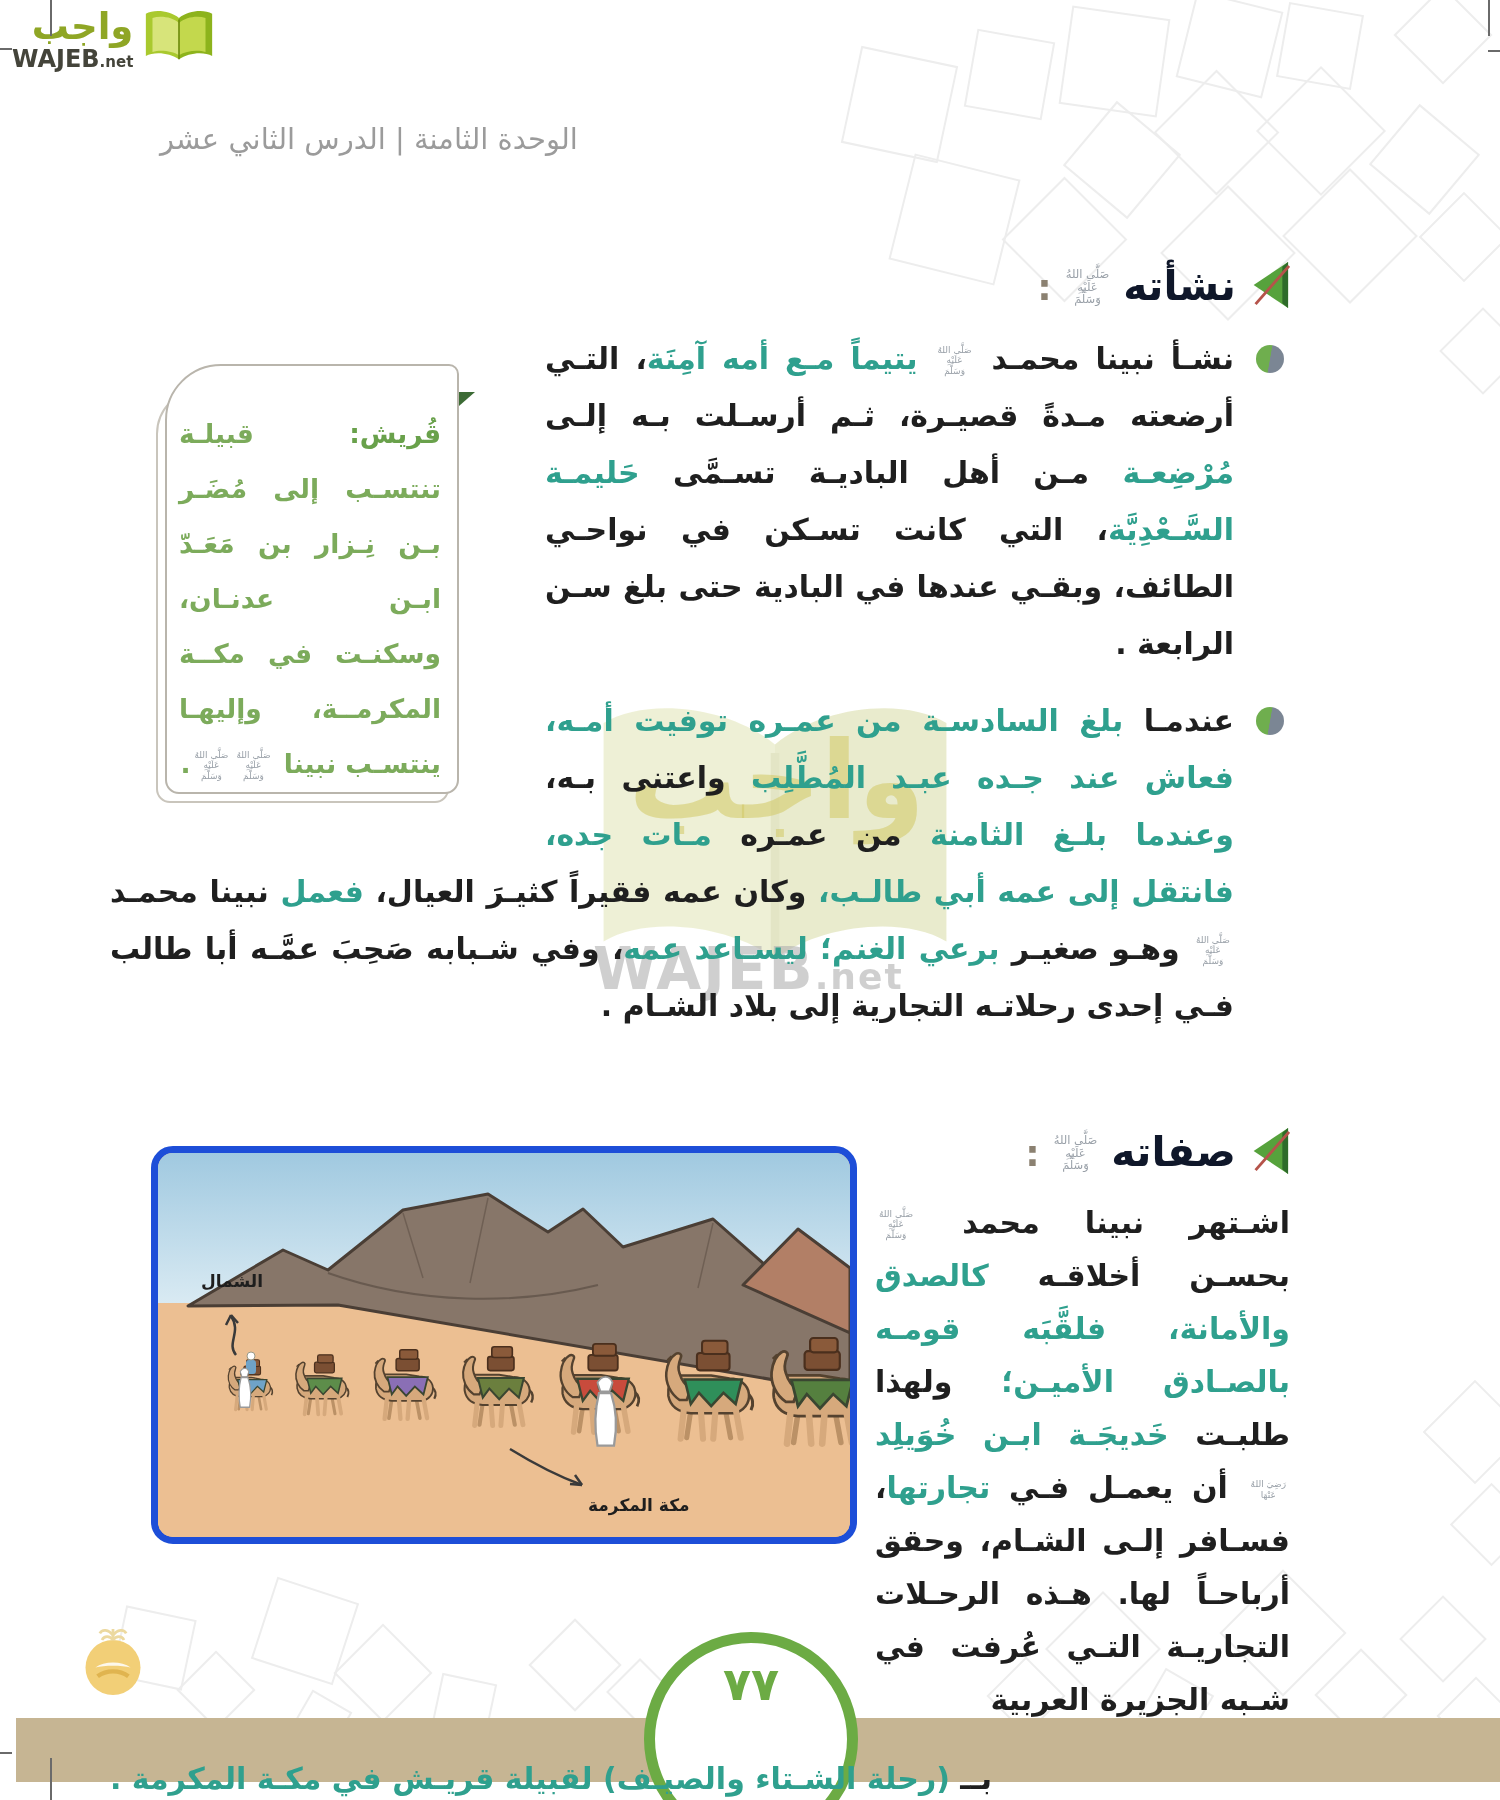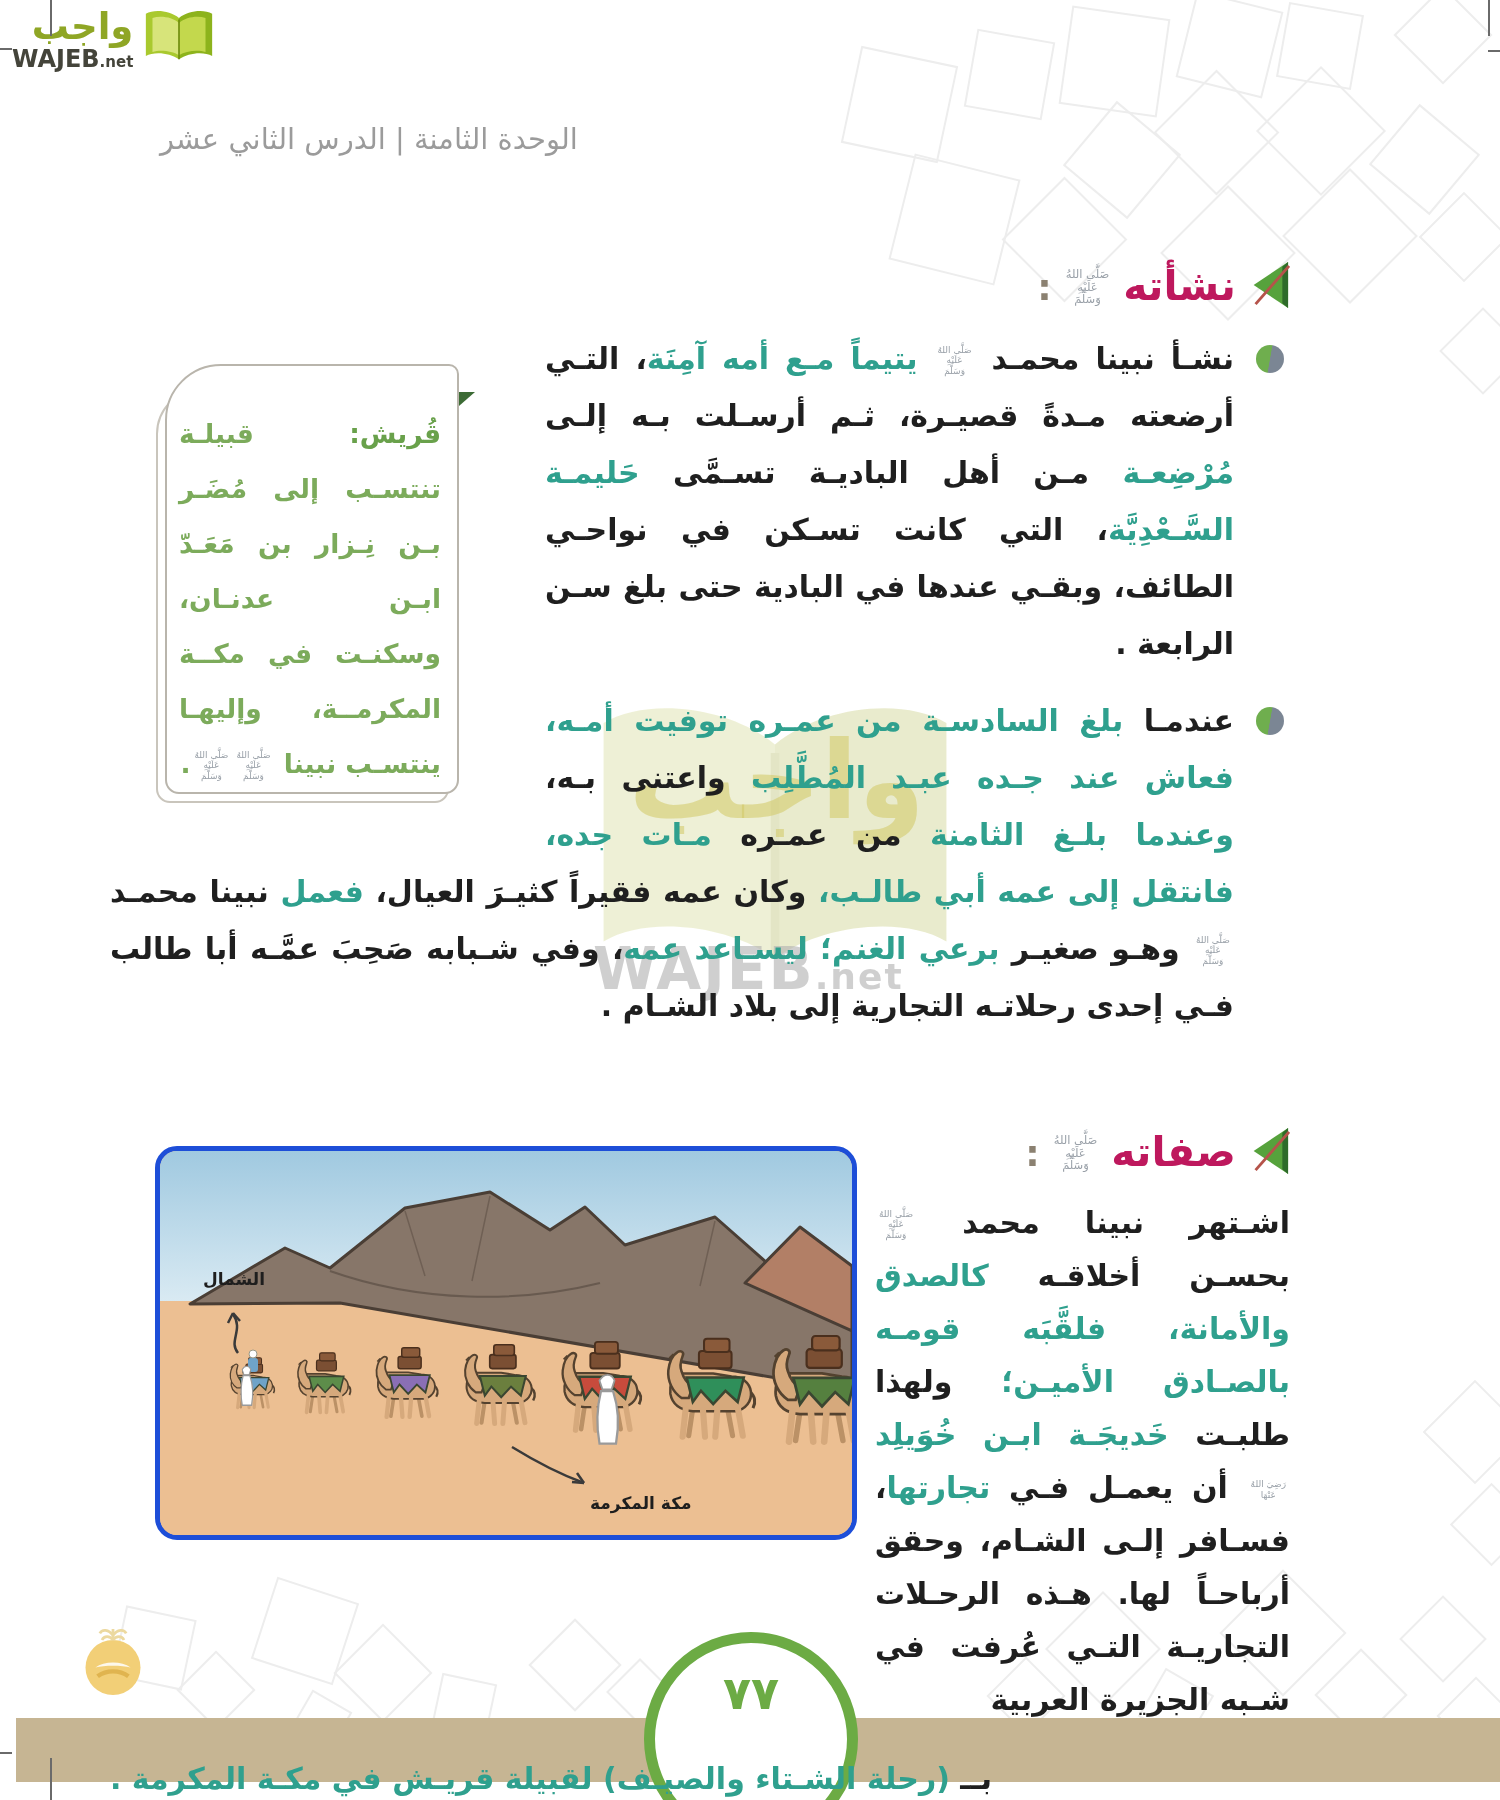--- a/index.html
+++ b/index.html
@@ -25,21 +25,21 @@
   
   .watermark{position:absolute;left:575px;top:693px;width:410px;height:320px;z-index:2;pointer-events:none;}
   .wm-ar{position:absolute;top:34px;right:60px;font-size:108px;font-weight:bold;color:rgba(210,200,100,.55);line-height:1;}
   .wm-en{position:absolute;bottom:10px;left:18px;font-size:58px;font-weight:bold;color:rgba(178,178,178,.62);letter-spacing:2px;direction:ltr;}
   .wm-net{font-size:36px;}
 
   
   .content{position:absolute;top:260px;right:210px;width:1180px;z-index:3;direction:rtl;}
 
   .sec-head{display:flex;align-items:center;gap:10px;margin:0 0 16px 0;}
-  .sec-title{font-size:41px;font-weight:bold;color:#be185d;line-height:1.1;}
+  .sec-title{font-size:41px;font-weight:bold;color:#0f172a;line-height:1.1;}
   .sec-colon{font-size:36px;font-weight:bold;color:#8b8171;}
 
   .stamp{display:inline-flex;flex-direction:column;align-items:center;vertical-align:middle;margin:0 4px;line-height:1;}
   .stamp-l{font-size:9px;line-height:1.12;color:#99a0a8;font-weight:normal;white-space:nowrap;}
   .h-stamp .stamp-l{font-size:11.5px;}
 
   
   .refbox{float:left;width:300px;height:474px;margin:4px 80px 30px 55px;position:relative;}
   .ribbon{position:absolute;top:0;right:-10px;width:216px;height:60px;background:#9a9181;z-index:2;
           display:flex;align-items:center;justify-content:center;gap:8px;direction:rtl;
@@ -58,30 +58,30 @@
              background:linear-gradient(100deg,#6fae4e 49%,#7b8694 51%);}
   .tl{color:#2fa08e;}
 
   .sec2{margin-top:92px;}
   .row{display:flex;gap:18px;align-items:flex-start;}
   .col-text{width:415px;font-size:30px;line-height:53px;font-weight:bold;color:#1f1f1f;text-align:justify;flex:none;}
   .closing{margin-top:28px;font-size:30px;line-height:50px;font-weight:bold;color:#1f1f1f;text-align:left;clear:both;}
 
   
   .illus{position:relative;width:692px;height:384px;flex:none;margin-top:-50px;margin-left:55px;
-         border:5px solid #1d4ed8;border-radius:22px;overflow:hidden;background:#ecbf92;}
+         border:7px solid #1d4ed8;border-radius:22px;overflow:hidden;background:#ecbf92;}
   .illus svg.scene{display:block;}
   .lbl-north{position:absolute;top:118px;left:34px;width:80px;text-align:center;font-size:17px;font-weight:bold;color:#1e1e1e;direction:rtl;}
   .lbl-mecca{position:absolute;bottom:22px;left:430px;font-size:17px;font-weight:bold;color:#1e1e1e;direction:rtl;}
 
   
   .band{position:absolute;left:16px;right:0;top:1718px;height:64px;background:#c6b593;z-index:1;}
   .pagenum{position:absolute;left:644px;top:1632px;width:214px;height:214px;border-radius:50%;
            border:11px solid #6cab44;background:#fff;z-index:2;text-align:center;box-sizing:border-box;}
-  .pagenum span{display:inline-block;margin-top:23px;font-size:46px;font-weight:bold;color:#6cab44;}
+  .pagenum span{display:inline-block;margin-top:14px;font-size:46px;font-weight:bold;color:#6cab44;}
 
   .emblem{position:absolute;left:80px;top:1626px;z-index:1;}
 </style>
 </head>
 <body>
 
 <div class="page">
 
   <div class="deco" id="deco">
       <div class="diam" style="left: 850px; top: 55px; width: 95px; height: 95px; transform: rotate(12deg);"></div>

